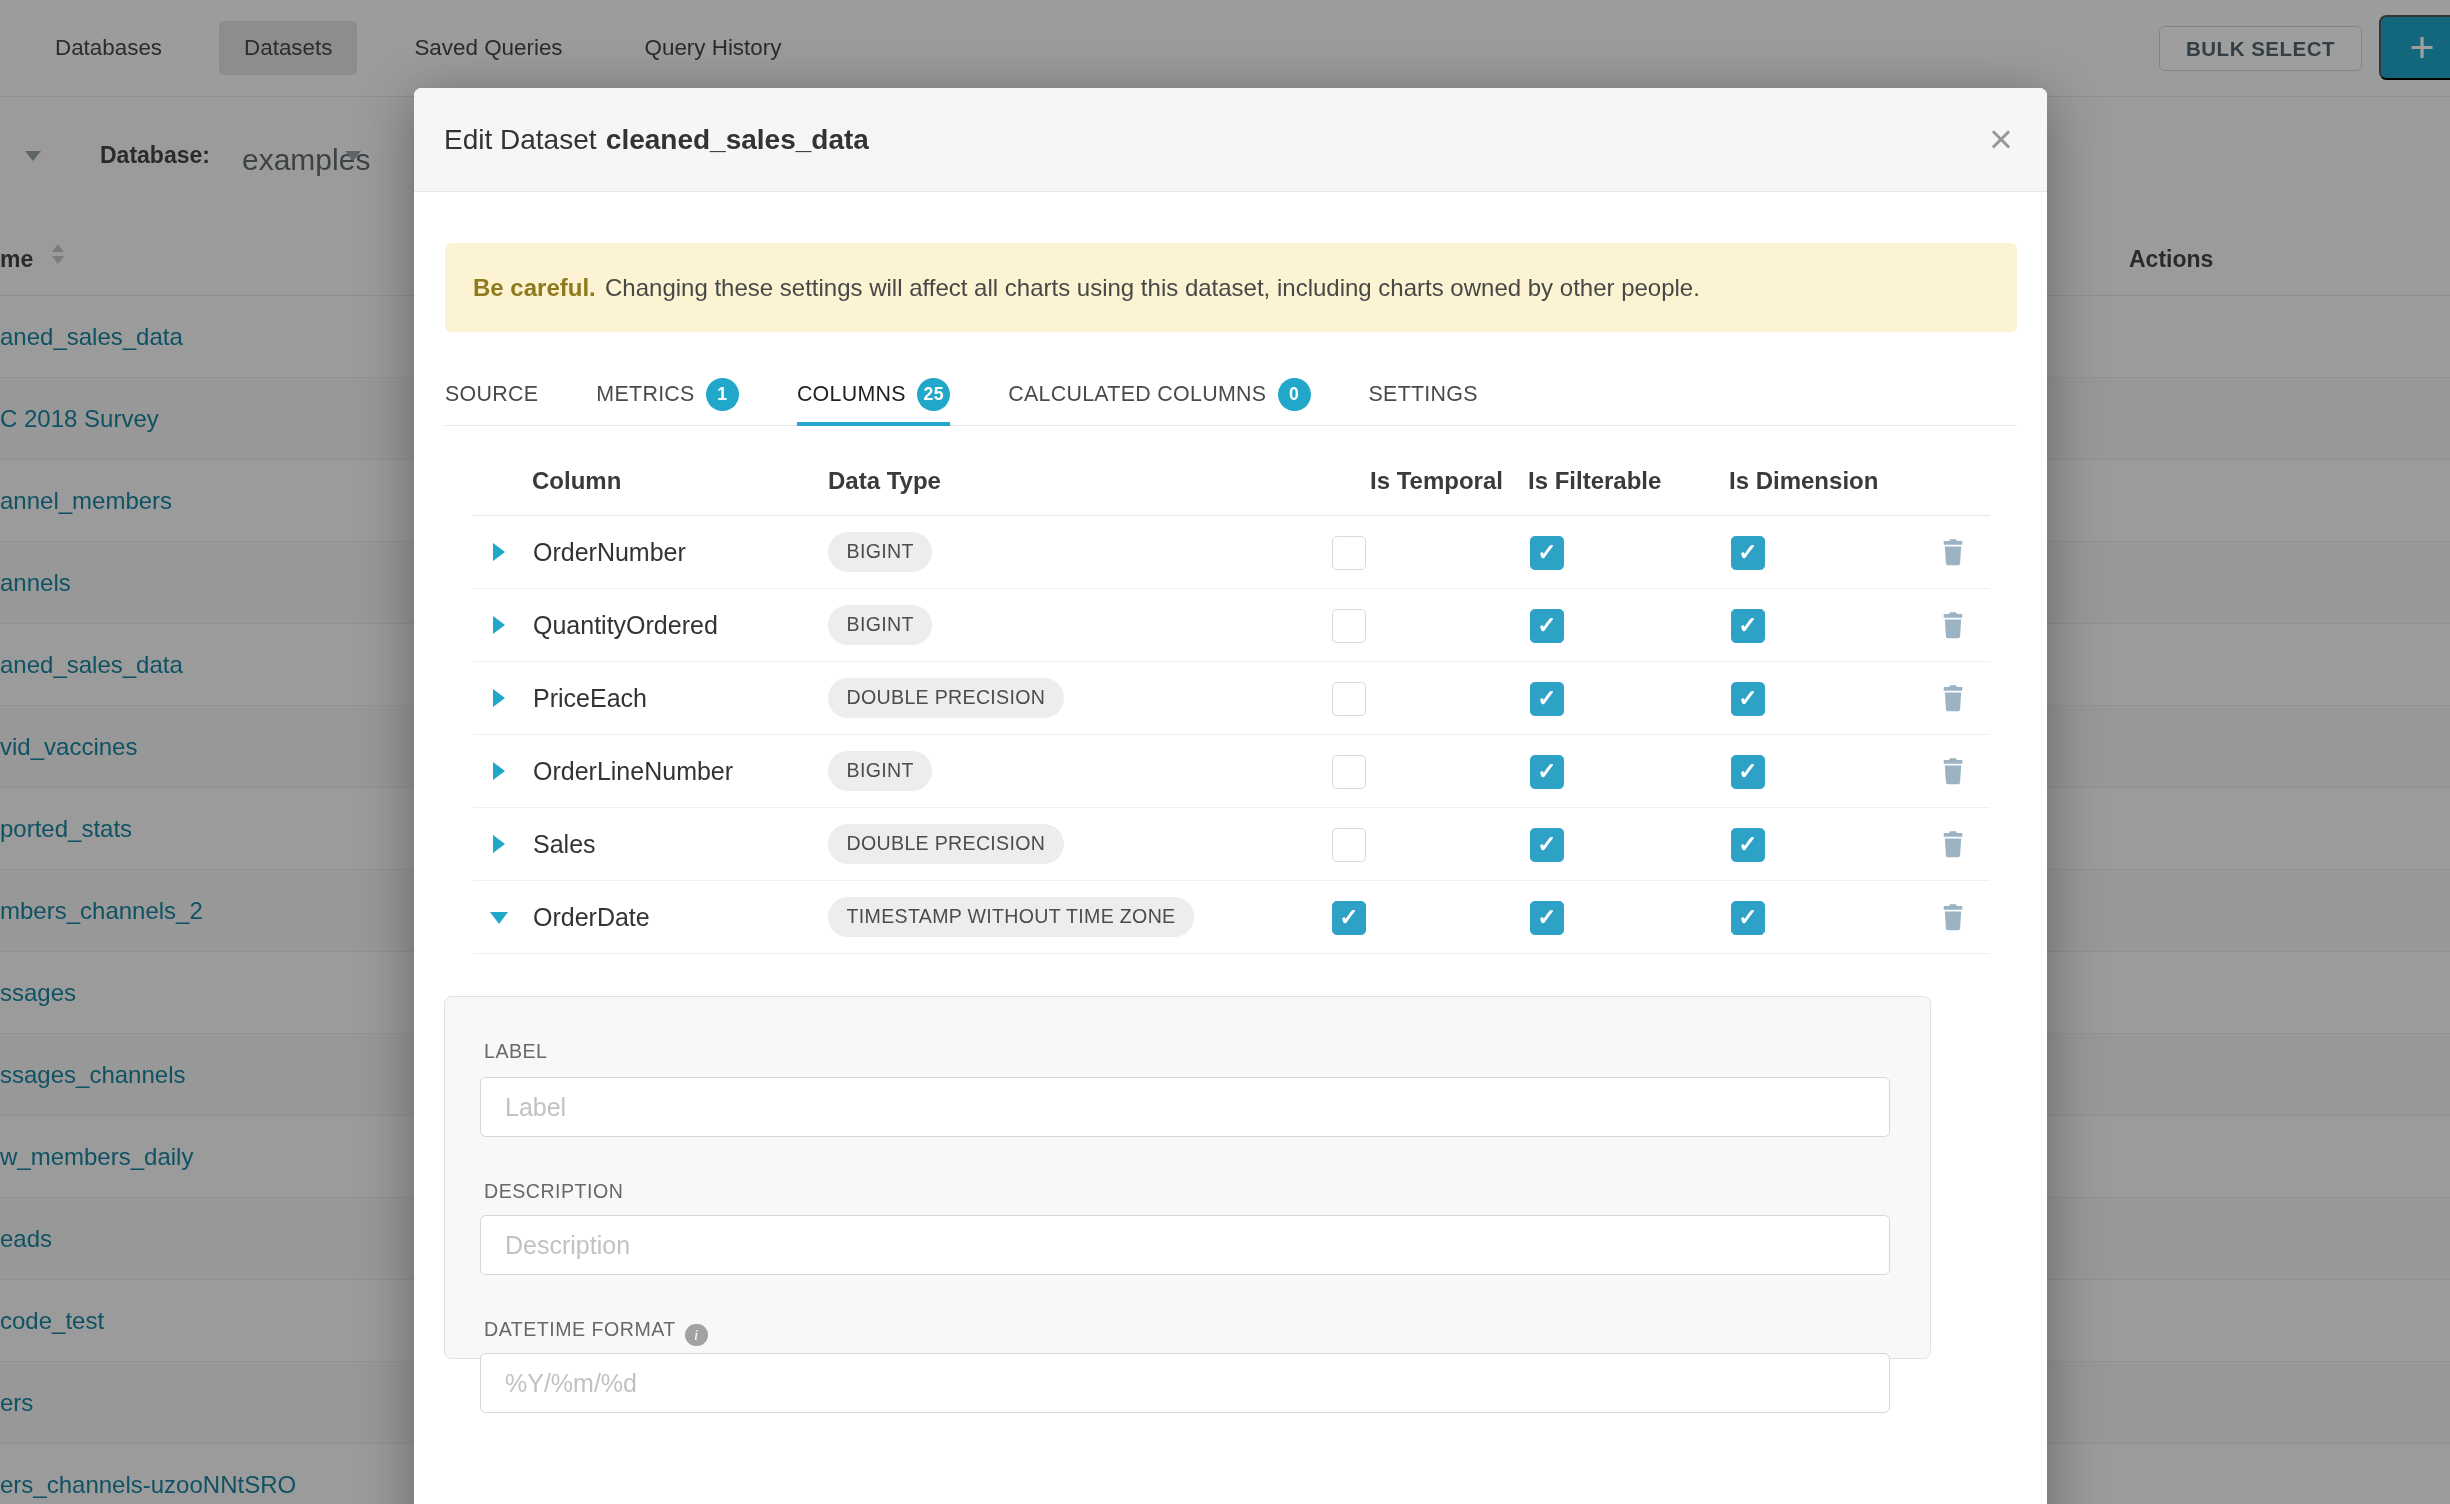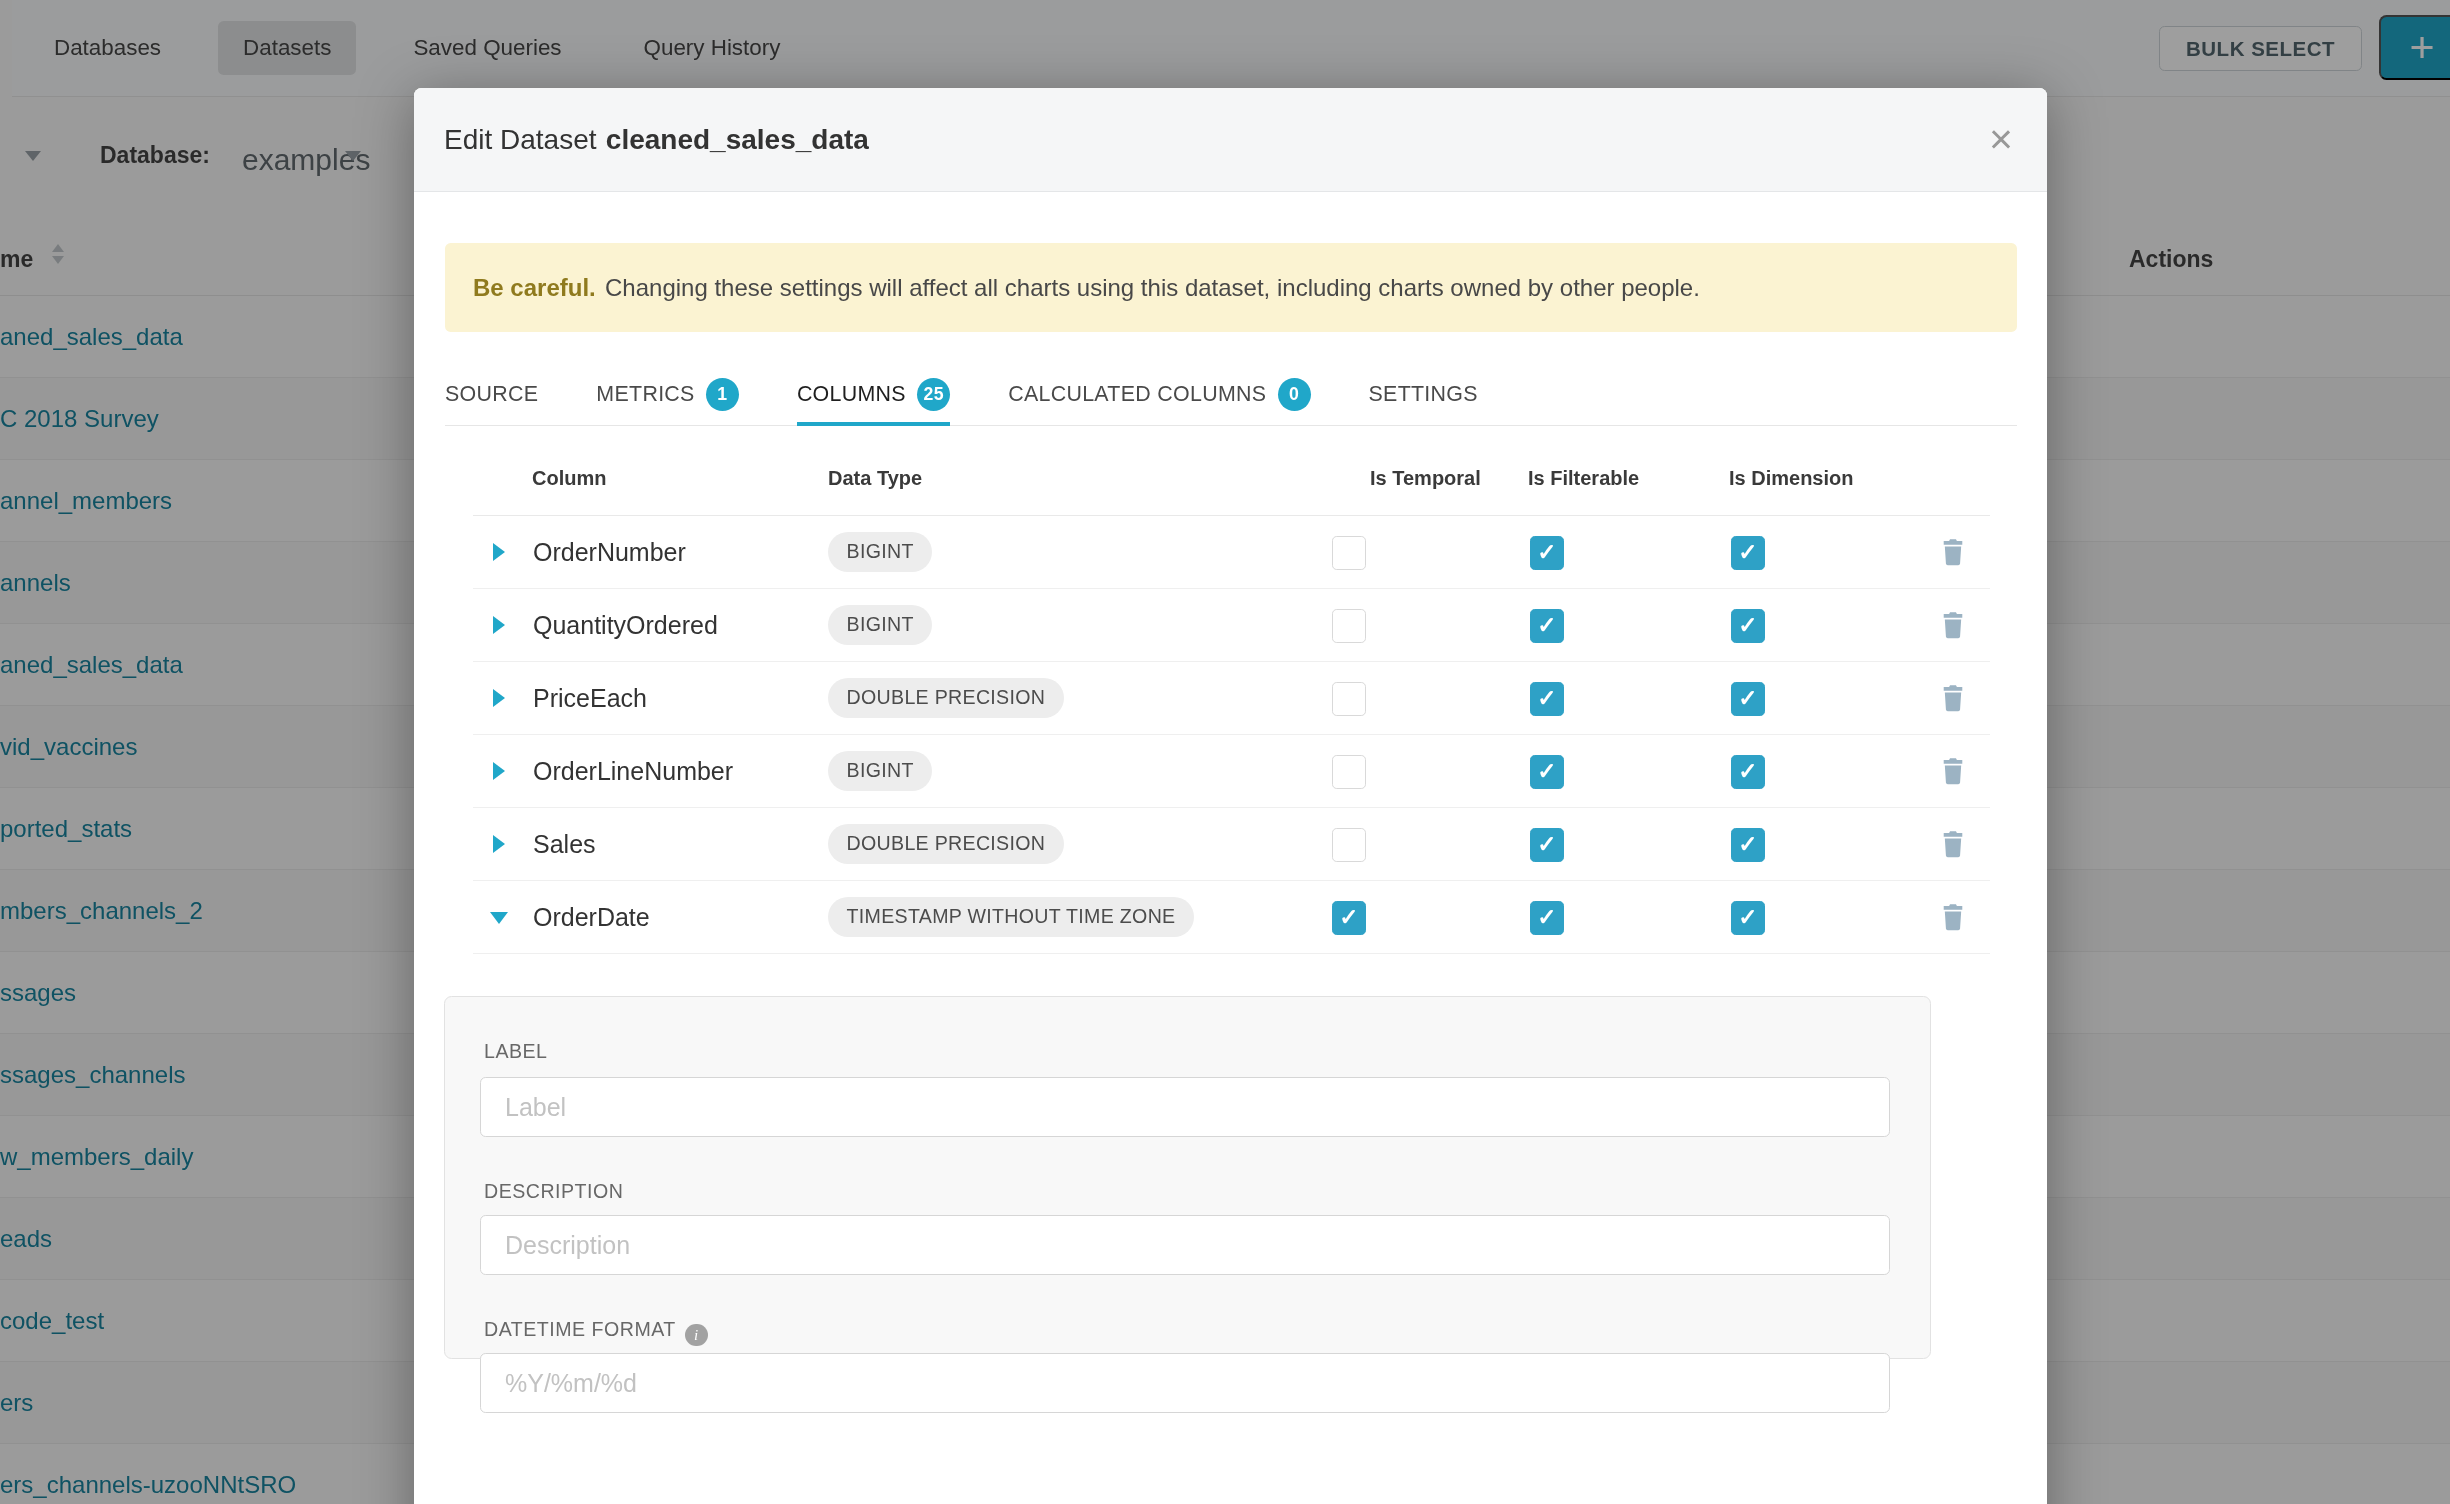--- a/index.html
+++ b/index.html
@@ -7,21 +7,21 @@
     --link:#1985a0;
     --warn-bg:#fbf3d2;
     --warn-bold:#8f7a1e;
     --cb:#2ea1c6;
   }
   *{box-sizing:border-box;margin:0;padding:0;}
   html,body{width:2450px;height:1505px;overflow:hidden;}
   body{font-family:"Liberation Sans",sans-serif;background:#fbfbfb;color:#484848;position:relative;}
 
   
-  .navbar{position:absolute;top:0;left:12px;right:0;height:97px;background:#fbfcfd;border-bottom:0.9px solid #e9e9e9;display:flex;align-items:center;padding-left:17px;z-index:1;text-align:center;}
+  .navbar{position:absolute;top:0;left:0;right:0;height:97px;background:#fbfcfd;border-bottom:0.9px solid #e9e9e9;display:flex;align-items:center;padding-left:30px;z-index:1;text-align:center;}
   .nav-item{font-size:22.4px;color:#484848;padding:14px 25px;margin-right:32px;border-radius:5.6px;cursor:pointer;white-space:nowrap;}
   .nav-item.active{background:#e2e4e6;}
   .bulk-select{position:absolute;right:88px;top:26px;height:45px;line-height:43px;padding:0 26px;background:#ffffff;border:0.9px solid #cfd6da;border-radius:5.6px;font-size:20.5px;font-weight:600;letter-spacing:0.5px;color:#53676f;z-index:1;}
   .add-btn{position:absolute;right:-15px;top:15px;width:86px;height:65px;background:var(--accent);border-radius:7.5px;color:#fff;font-size:43px;display:flex;align-items:center;justify-content:center;z-index:1;}
 
   .filterbar{position:absolute;top:119px;left:0;right:0;height:76px;z-index:1;}
   .caret-down{display:inline-block;width:0;height:0;border-left:8.4px solid transparent;border-right:8.4px solid transparent;border-top:10.3px solid #9aa2a8;}
   .fb-caret-left{position:absolute;left:25px;top:151px;}
   .fb-db-label{position:absolute;left:100px;top:142px;font-size:23px;font-weight:700;color:#454545;}
   .fb-db-value{position:absolute;left:242px;top:143px;font-size:30px;color:#636b70;}
@@ -53,21 +53,21 @@
   .banner{position:absolute;left:31px;top:155px;width:1572px;height:89px;background:var(--warn-bg);border-radius:5.6px;display:flex;align-items:center;padding-left:28px;font-size:24px;color:#484848;}
   .banner b{color:var(--warn-bold);font-weight:700;margin-right:9.3px;}
 
   .tabs{position:absolute;left:31px;top:276px;width:1572px;height:62px;border-bottom:0.9px solid #e6e6e6;display:flex;gap:58px;}
   .tab{position:relative;display:flex;align-items:center;gap:11.2px;font-size:21.4px;letter-spacing:0.3px;color:#4a4a4a;cursor:pointer;white-space:nowrap;}
   .tab.active{color:#1f1f1f;}
   .tab.active::after{content:"";position:absolute;left:0;right:0;bottom:-0.9px;height:3.7px;background:var(--accent);}
   .badge{width:33px;height:33px;border-radius:50%;background:var(--accent);color:#fff;font-size:17.7px;font-weight:600;display:flex;align-items:center;justify-content:center;}
 
   .thead{position:absolute;top:358px;left:0;right:0;height:69px;}
-  .thead span{position:absolute;top:20.5px;font-size:20px;font-weight:600;color:#3a3a3a;}
+  .thead span{position:absolute;top:20.5px;font-size:24px;font-weight:600;color:#3a3a3a;}
   .th-col{left:118px;} .th-type{left:414px;} .th-temp{left:916px;margin-left:40px;} .th-filt{left:1114px;} .th-dim{left:1315px;}
 
   .crows{position:absolute;top:427px;left:59px;width:1517px;border-top:0.9px solid #e9e9e9;}
   .crow{position:relative;height:73px;border-bottom:0.9px solid #efefef;}
   .caret{position:absolute;top:27px;width:0;height:0;cursor:pointer;}
   .caret.right{left:19.6px;border-top:9.3px solid transparent;border-bottom:9.3px solid transparent;border-left:12px solid var(--accent);}
   .caret.down{left:17px;top:31px;border-left:9.3px solid transparent;border-right:9.3px solid transparent;border-top:12px solid var(--accent);}
   .cname{position:absolute;left:60px;top:22.4px;font-size:25px;color:#333;}
   .pill{position:absolute;left:355px;top:16px;background:#ededed;border-radius:22.4px;padding:8.4px 18.6px;font-size:19.6px;letter-spacing:0.3px;color:#4c4c4c;white-space:nowrap;}
   .cb{position:absolute;top:19.6px;width:34px;height:34px;border:1.9px solid #d9d9d9;border-radius:4.7px;background:#fff;cursor:pointer;display:flex;align-items:center;justify-content:center;font-size:23px;font-weight:700;color:#fff;}

